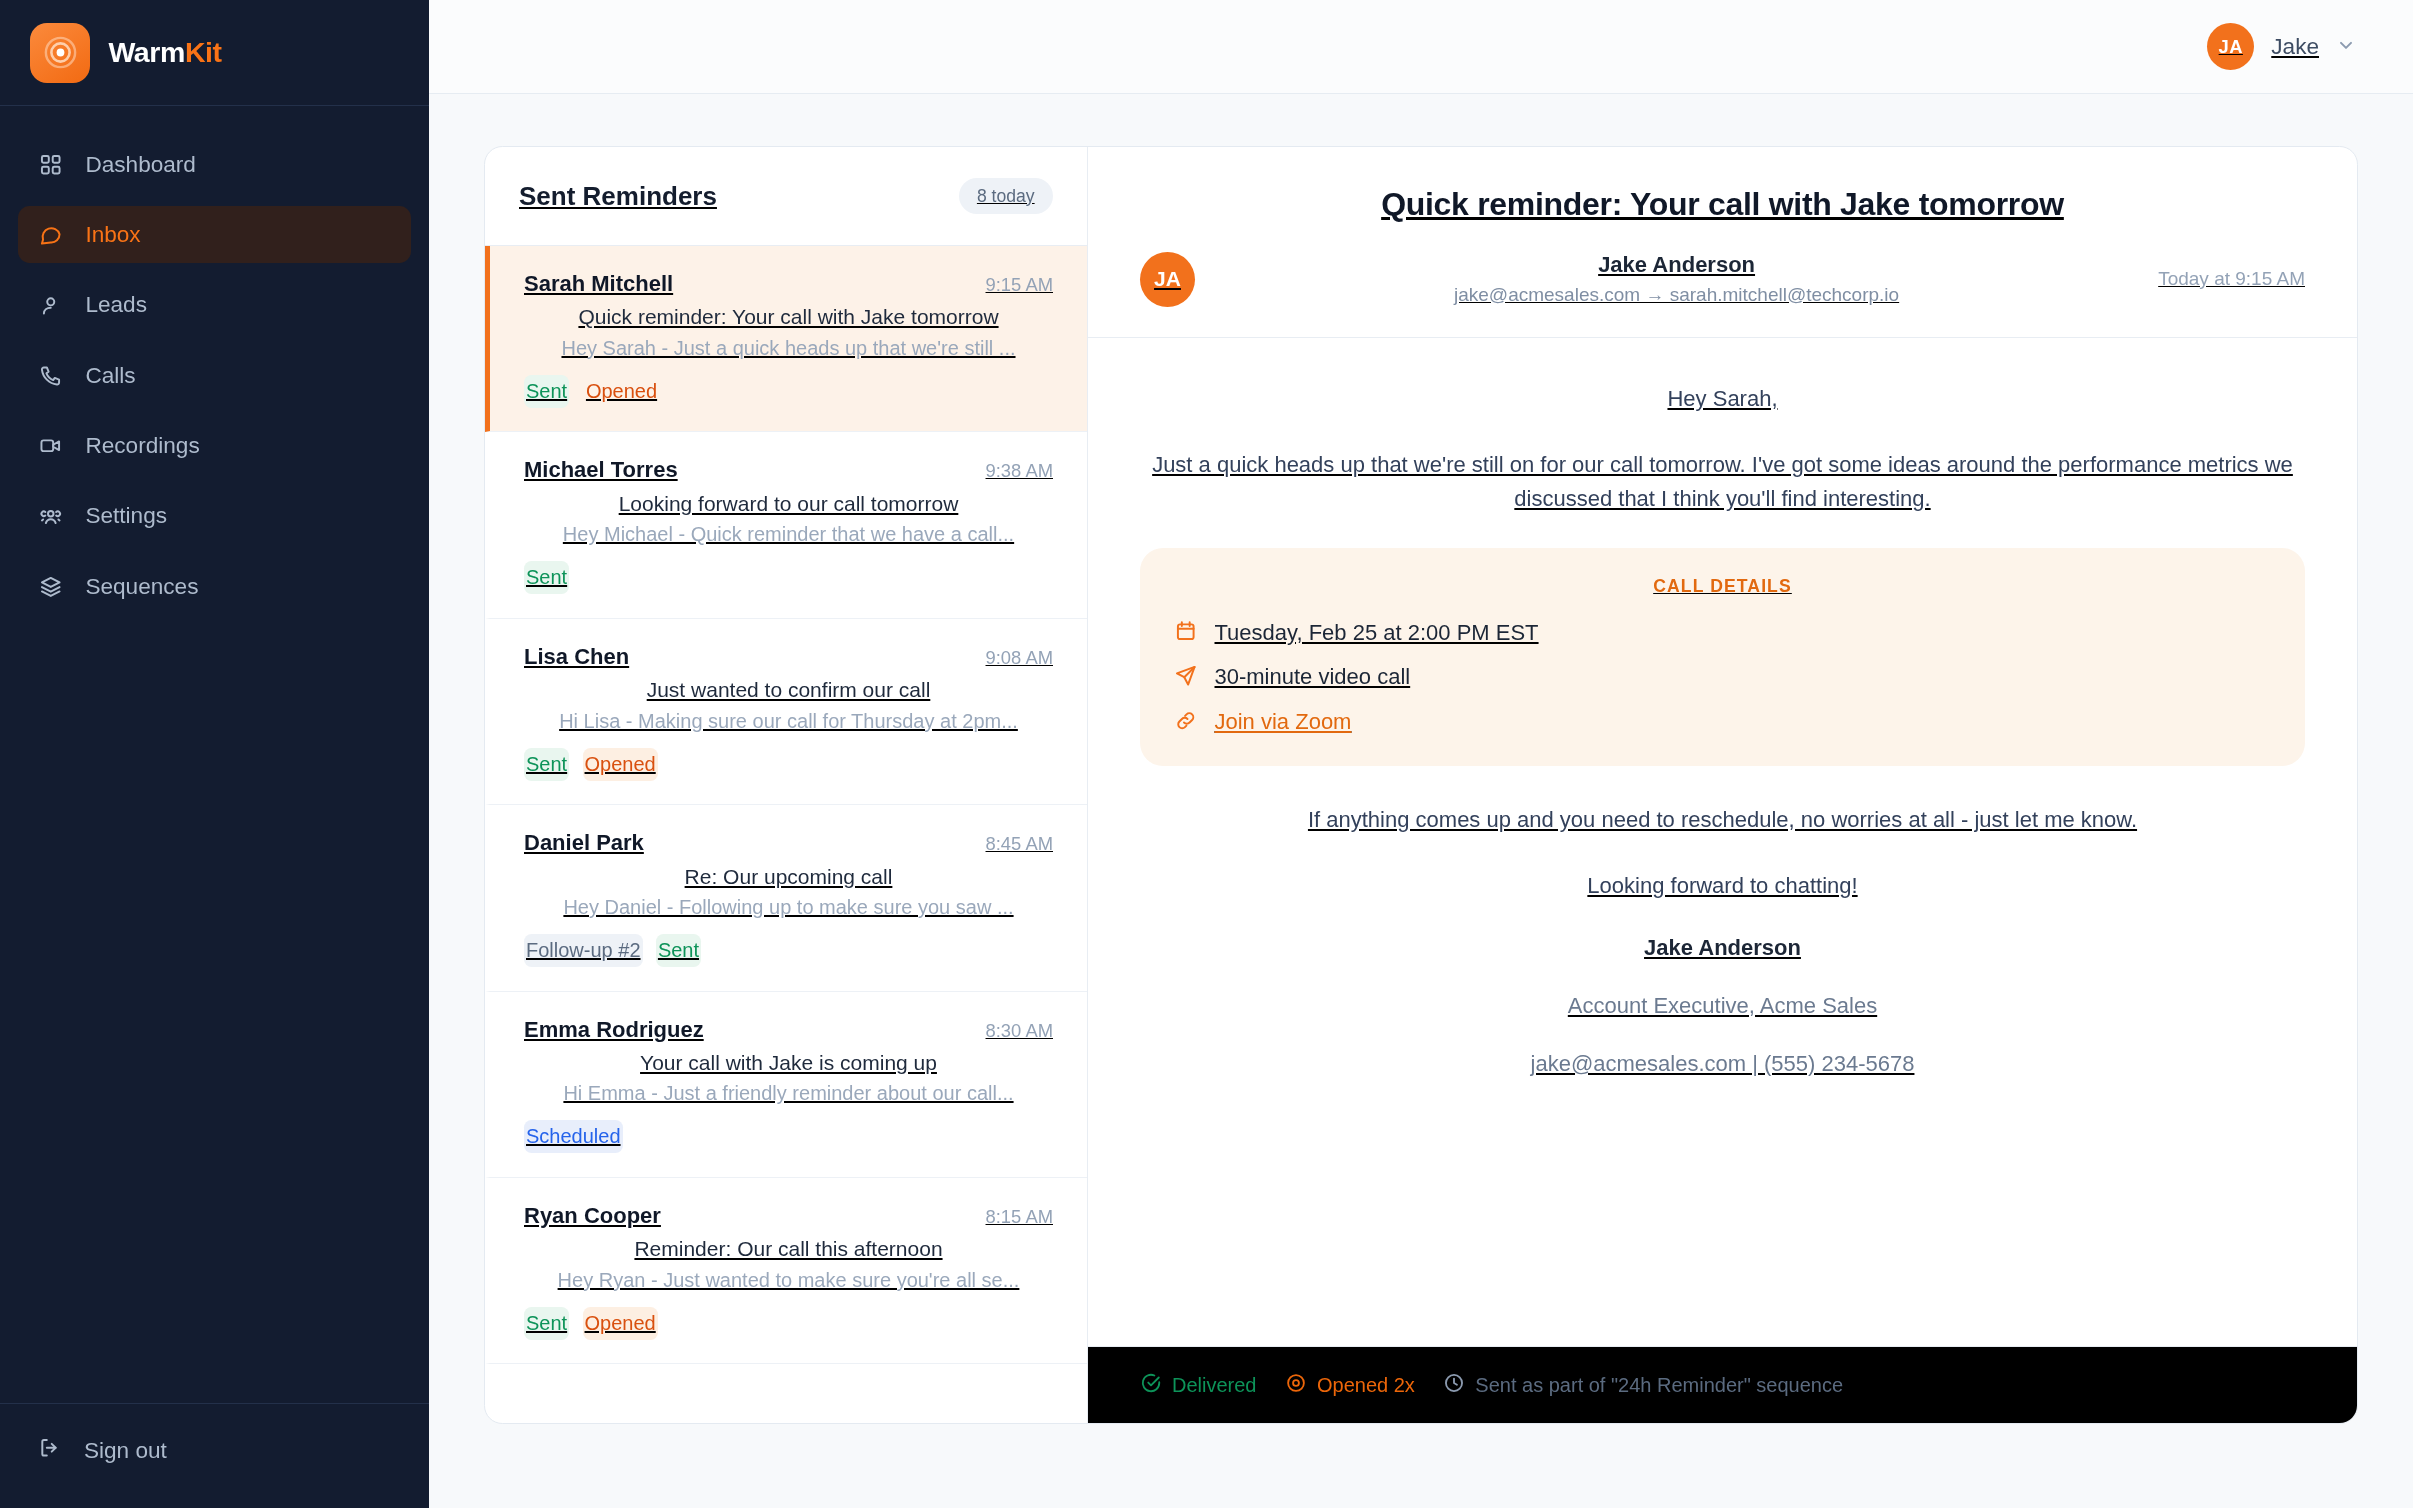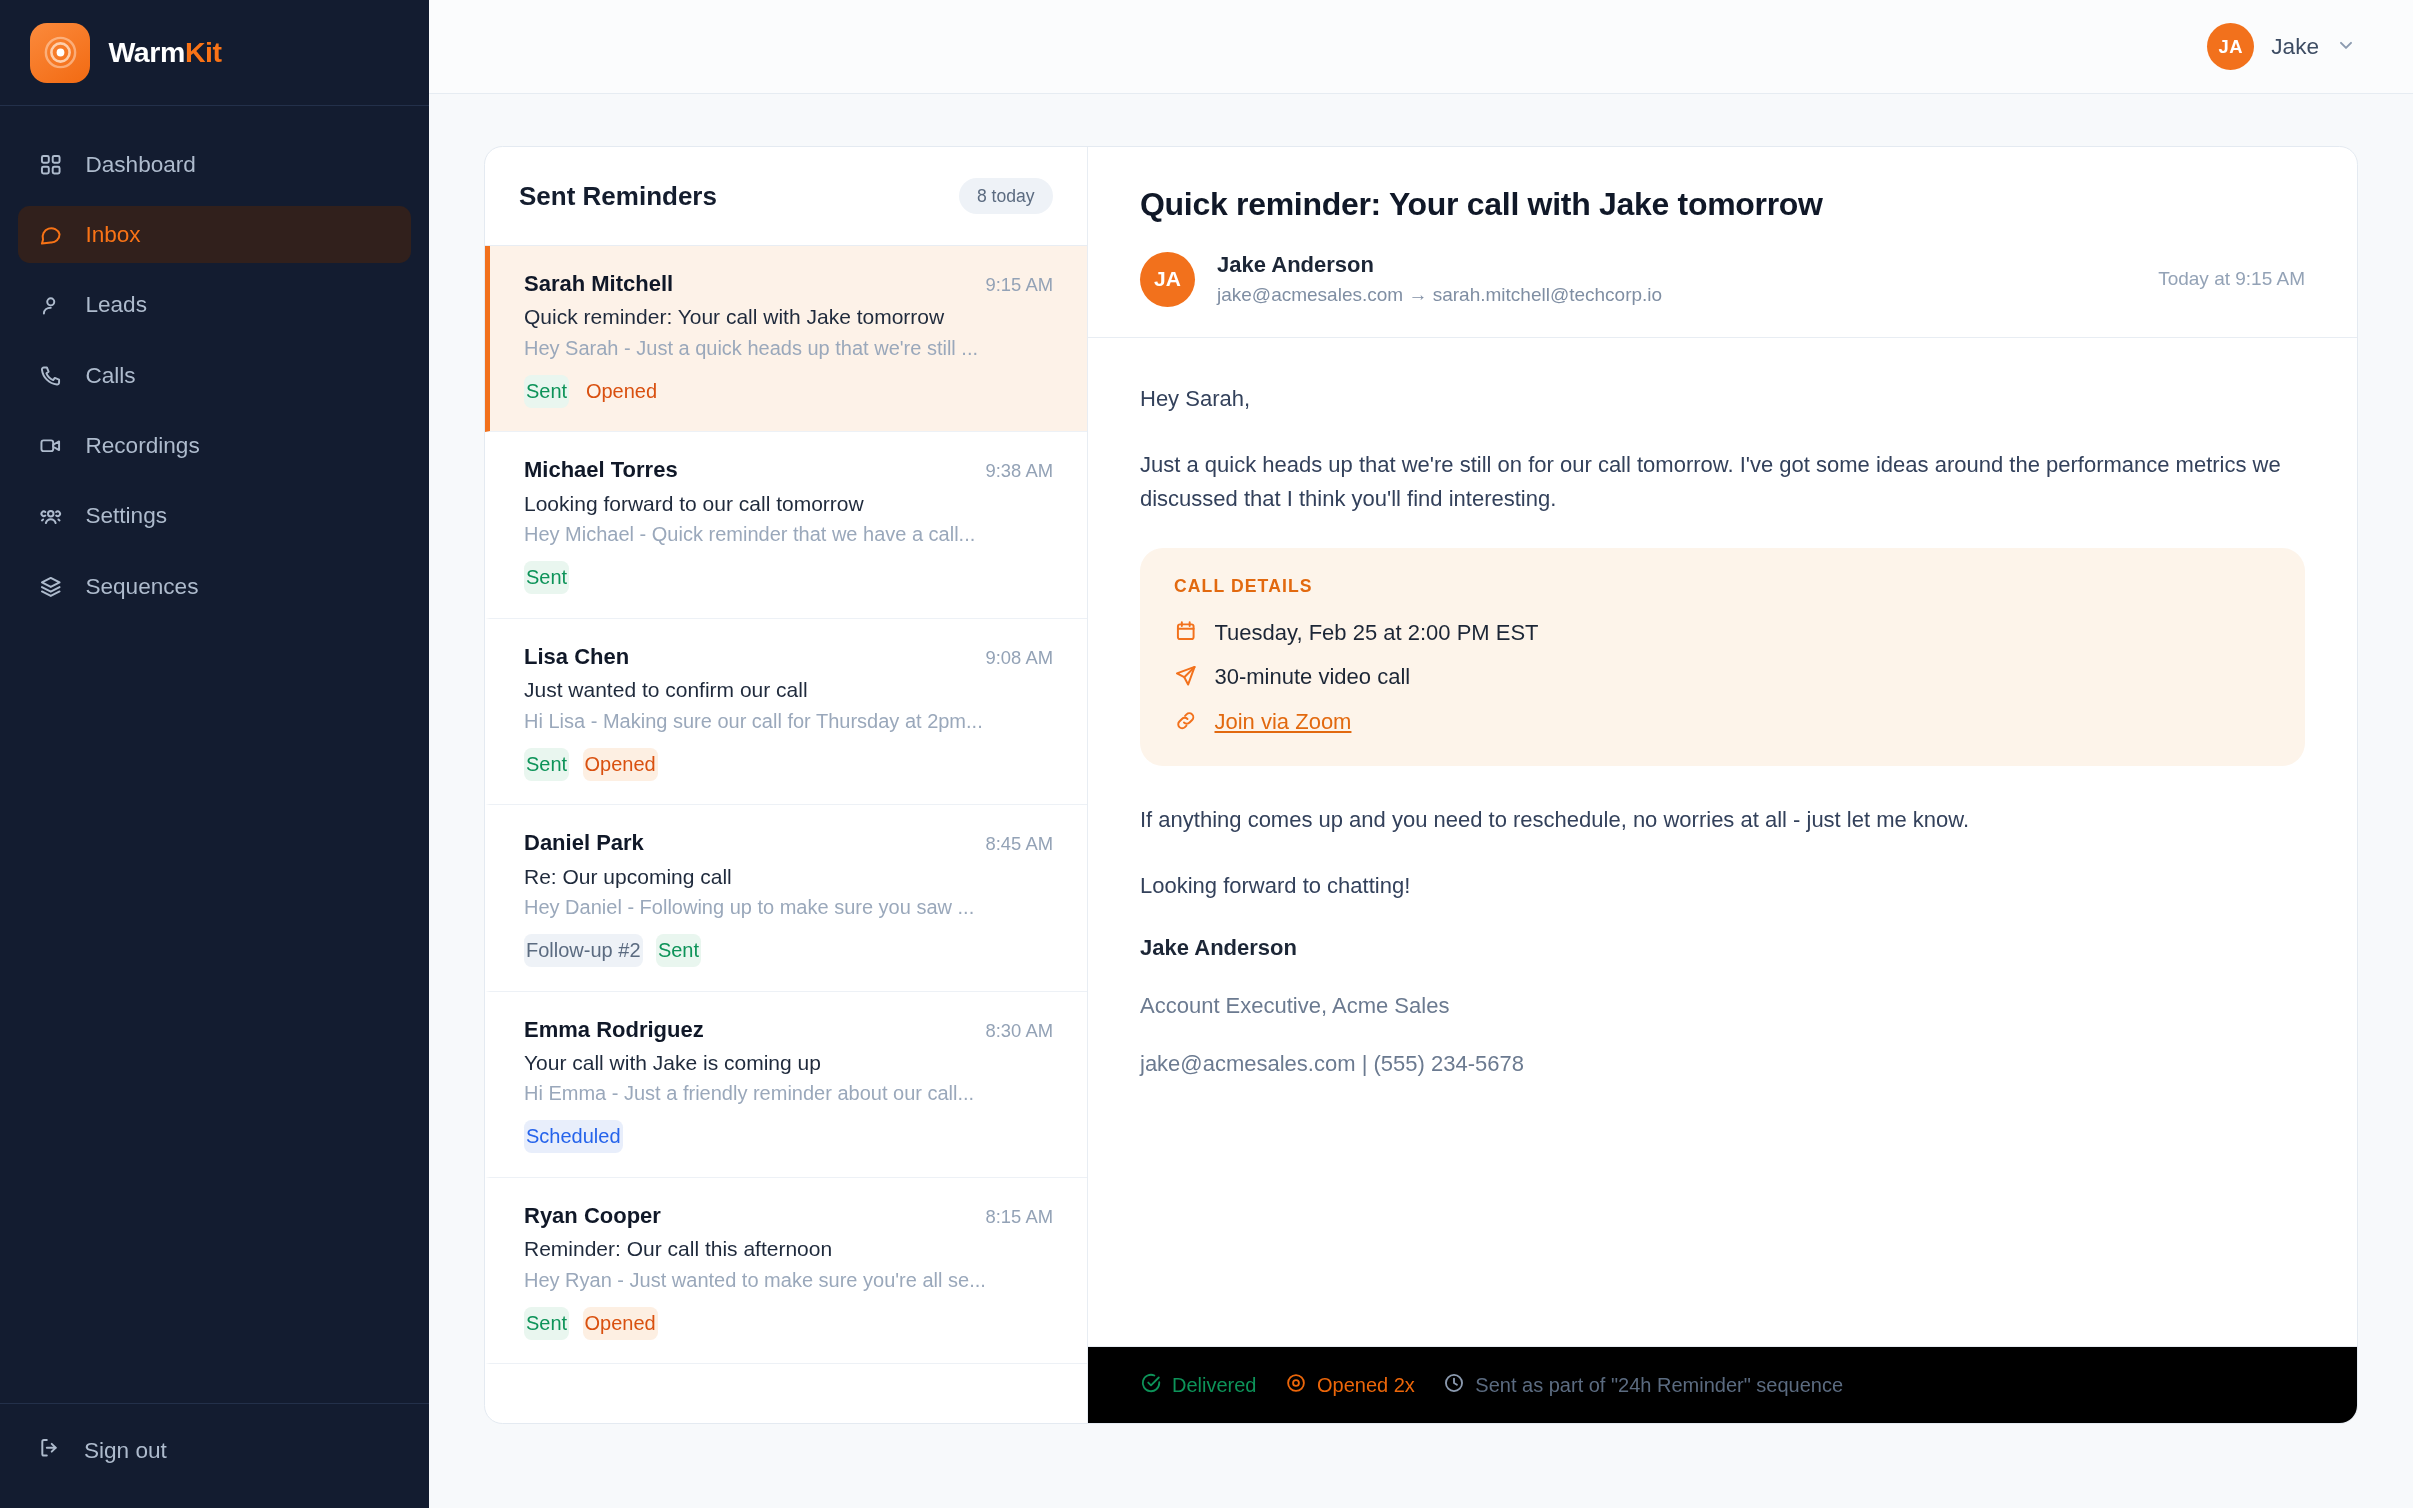--- a/index.html
+++ b/index.html
@@ -2,21 +2,21 @@
 <html style="font-size:13.4px"><head>
 <meta charset="utf-8">
 <style>
   * { box-sizing: border-box; margin: 0; padding: 0; }
   html, body {
     width: 2413px; height: 1508px;
     font-family: "Liberation Sans", sans-serif;
     background: #f7f9fb;
     overflow: hidden;
   }
-  .app { display: flex; width: 2413px; height: 1508px; }
+  .app { display: flex; width: 2413px; height: 1508px; text-align: center; }
 
   
   .sidebar {
     width: 429px; height: 1508px;
     background: #131c30;
     display: flex; flex-direction: column;
     flex: 0 0 429px;
   }
   .brand {
     height: 106px;
@@ -49,21 +49,21 @@
 
   .sidebar-footer { border-top: 0.8px solid #23304a; padding: 20px 18.4px 30px 18.4px; }
   .signout {
     display: flex; align-items: center; gap: 22px;
     height: 54px; padding: 0 20px; border-radius: 11.7px;
     color: #aebbcd; font-size: 22.6px; cursor: pointer;
   }
   .signout .ico svg { stroke:#aebbcd; fill:none; stroke-width:2; stroke-linecap:round; stroke-linejoin:round; }
 
   
-  .main { flex: 1 1 auto; display: flex; flex-direction: column; background: #f7f9fb; min-width: 0; }
+  .main { flex: 1 1 auto; display: flex; flex-direction: column; background: #f7f9fb; min-width: 0; text-decoration: underline; }
   .topbar {
     height: 94px; background: #fbfcfd;
     border-bottom: 0.8px solid #e6ecf2;
     display: flex; align-items: center; justify-content: flex-end;
     padding: 0 57px;
   }
   .user-chip { display: flex; align-items: center; gap: 17px; cursor: pointer; }
   .avatar-sm {
     width: 47px; height: 47px; border-radius: 50%;
     background: #f2711c; color: #fff;

